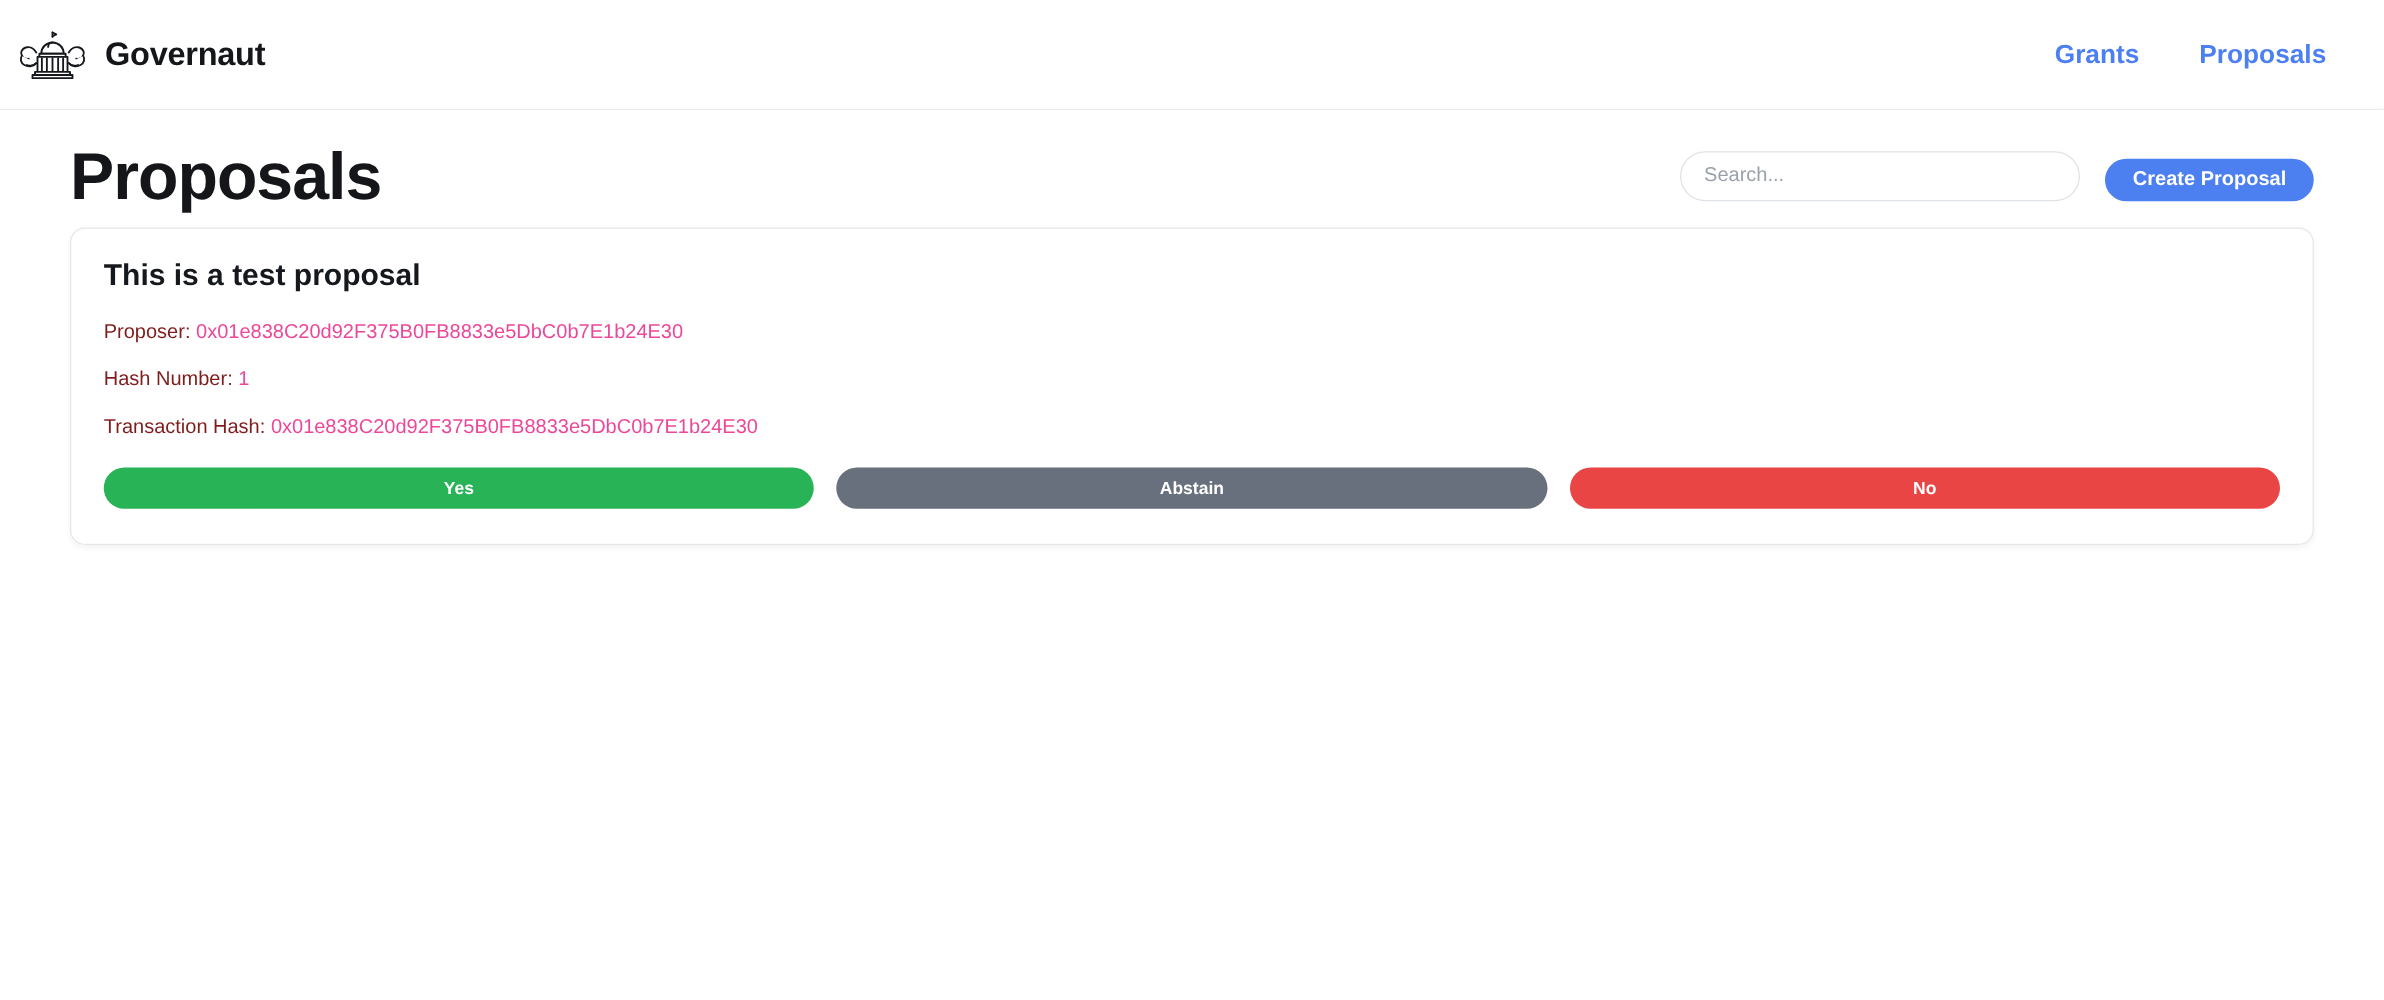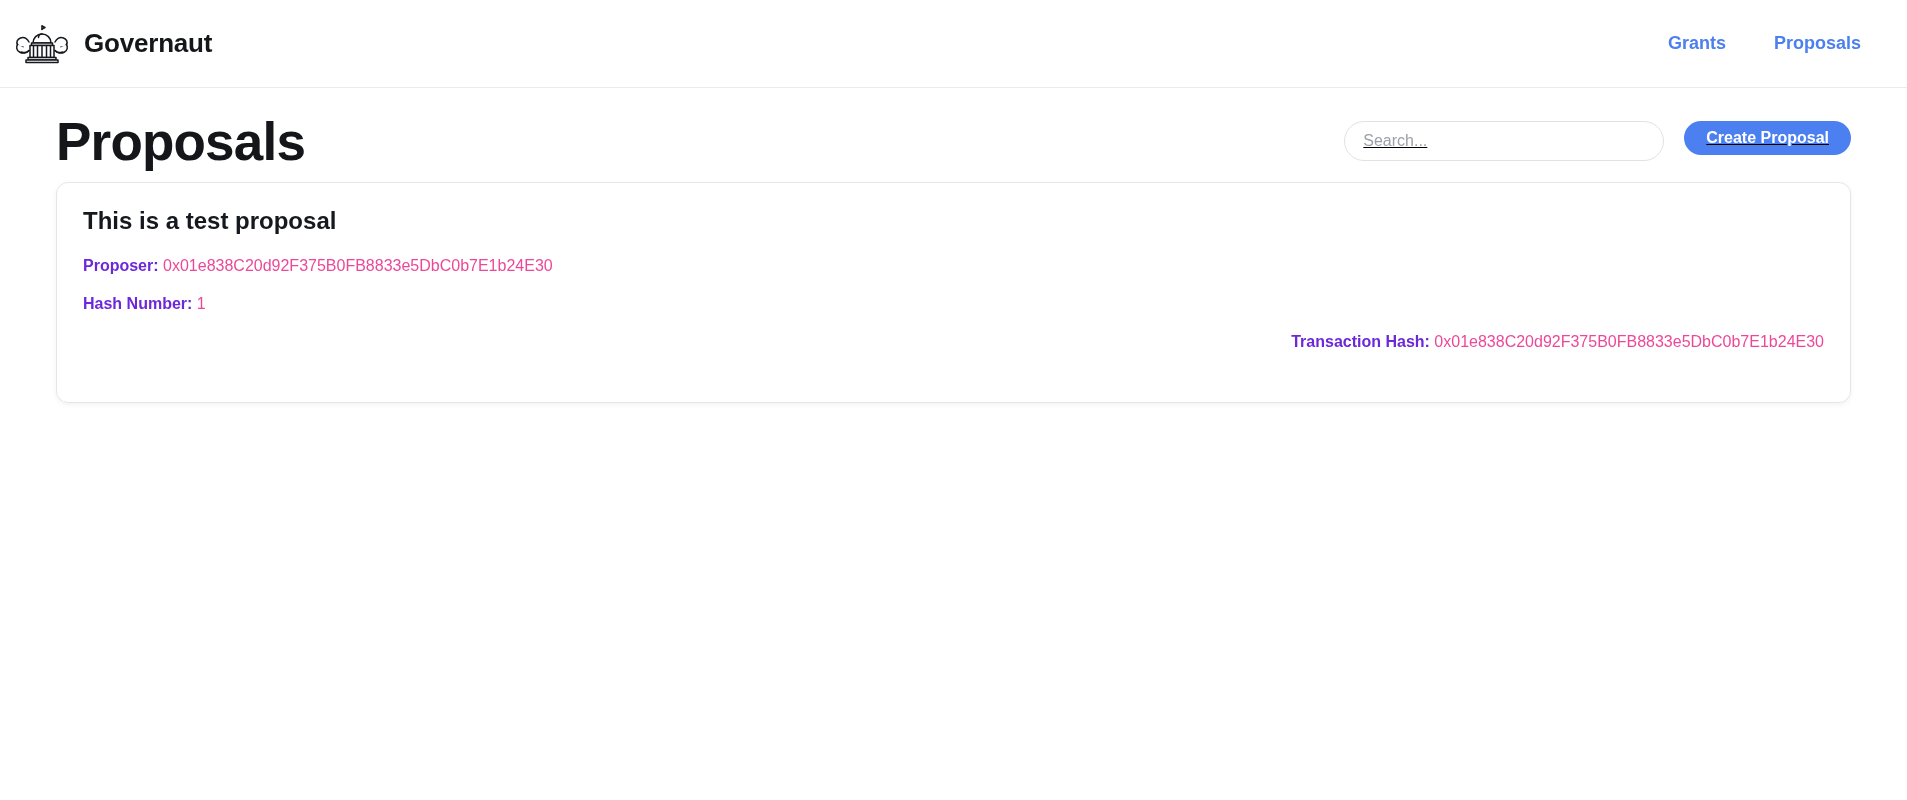--- a/index.html
+++ b/index.html
@@ -48,21 +48,21 @@
   }
 
   .nav-right {
     margin-left: auto;
     display: flex;
     align-items: center;
     gap: 0;
   }
 
   .nav-link {
-    font-size: 18px;
+    font-size: 21px;
     font-weight: bold;
     color: #4c7ff0;
     text-decoration: none;
     padding: 6px 24px;
     white-space: nowrap;
     cursor: pointer;
   }
 
   .wallet-chip {
     display: flex;
@@ -108,23 +108,22 @@
     font-size: 53px;
     font-weight: bold;
     color: #14161a;
     letter-spacing: -0.8px;
     line-height: 1;
   }
 
   .page-head-tools {
     margin-left: auto;
     display: flex;
-    align-items: flex-start;
+    align-items: flex-end;
     gap: 20px;
-    text-decoration: underline;
   }
 
   .search-input {
     width: 320px;
     height: 40px;
     border: 1px solid #dfe3e8;
     border-radius: 22px;
     padding: 0 18px;
     font-size: 16px;
     color: #2a2e35;
@@ -166,25 +165,25 @@
     margin-bottom: 20px;
     line-height: 1.2;
   }
 
   .meta-row {
     font-size: 16px;
     color: #4c5158;
     margin-bottom: 18px;
     line-height: 1.25;
   }
-  .meta-row:last-of-type { margin-bottom: 22px; text-align: right; }
+  .meta-row:last-of-type { margin-bottom: 22px; }
 
   .meta-label {
-    font-weight: bold;
-    color: #6d28d9;
+    font-weight: normal;
+    color: #7f1d1d;
   }
   .meta-value { color: #ec4899; }
 
   .vote-row {
     display: flex;
     gap: 18px;
   }
 
   .vote-btn {
     flex: 1 1 0;
@@ -272,17 +271,22 @@
       <p class="meta-row">
         <span class="meta-label">Hash Number:</span>
         <span class="meta-value">1</span>
       </p>
 
       <p class="meta-row">
         <span class="meta-label">Transaction Hash:</span>
         <span class="meta-value">0x01e838C20d92F375B0FB8833e5DbC0b7E1b24E30</span>
       </p>
 
+      <div class="vote-row">
+        <button class="vote-btn vote-yes">Yes</button>
+        <button class="vote-btn vote-abstain">Abstain</button>
+        <button class="vote-btn vote-no">No</button>
+      </div>
 
     </article>
 
   </section>
 </main>
 
 </body></html>

